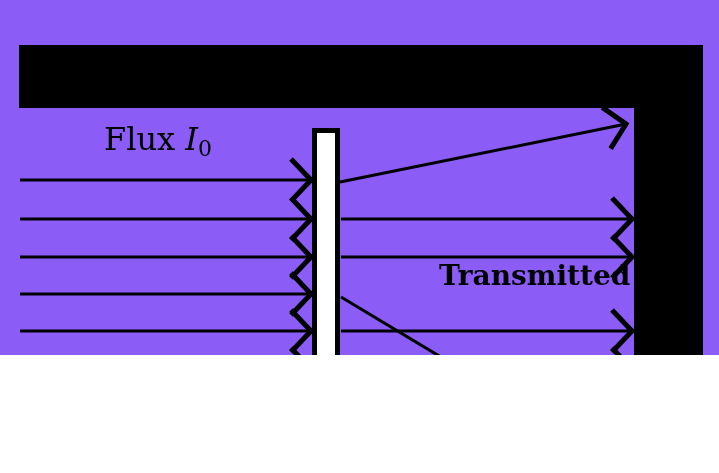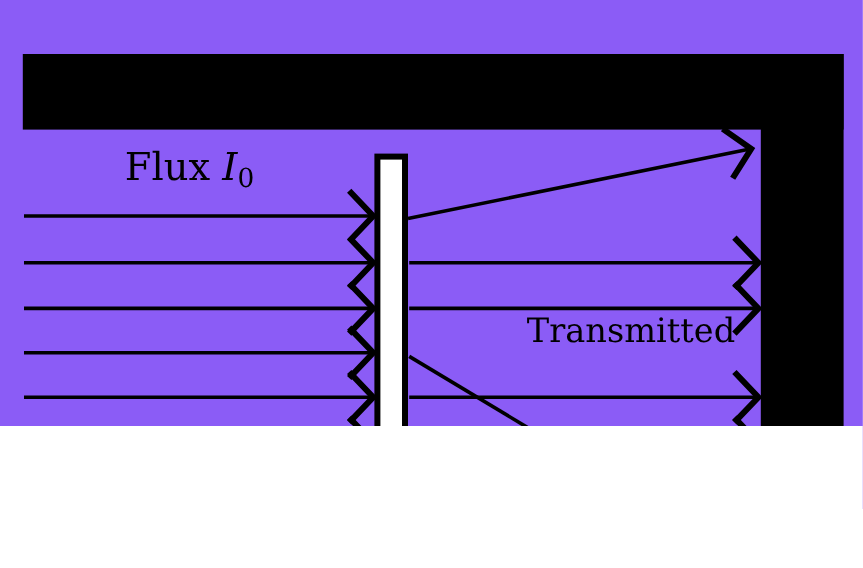--- a/index.html
+++ b/index.html
@@ -38,20 +38,21 @@
   }
   .flux-label .sub {
     font-size: 22px;
     vertical-align: -6px;
   }
   .transmitted-label {
     left: 439px;
     top: 262px;
     font-size: 28px;
     line-height: 27px;
+    font-weight: bold;
   }
 </style>
 </head>
 <body>
 
 <div class="canvas">
   <svg width="719" height="473" viewBox="0 0 719 473" xmlns="http://www.w3.org/2000/svg">
       <rect x="19" y="45" width="684" height="63" fill="#000000"></rect>
       <rect x="634" y="45" width="69" height="410" fill="#000000"></rect>
       <g>

